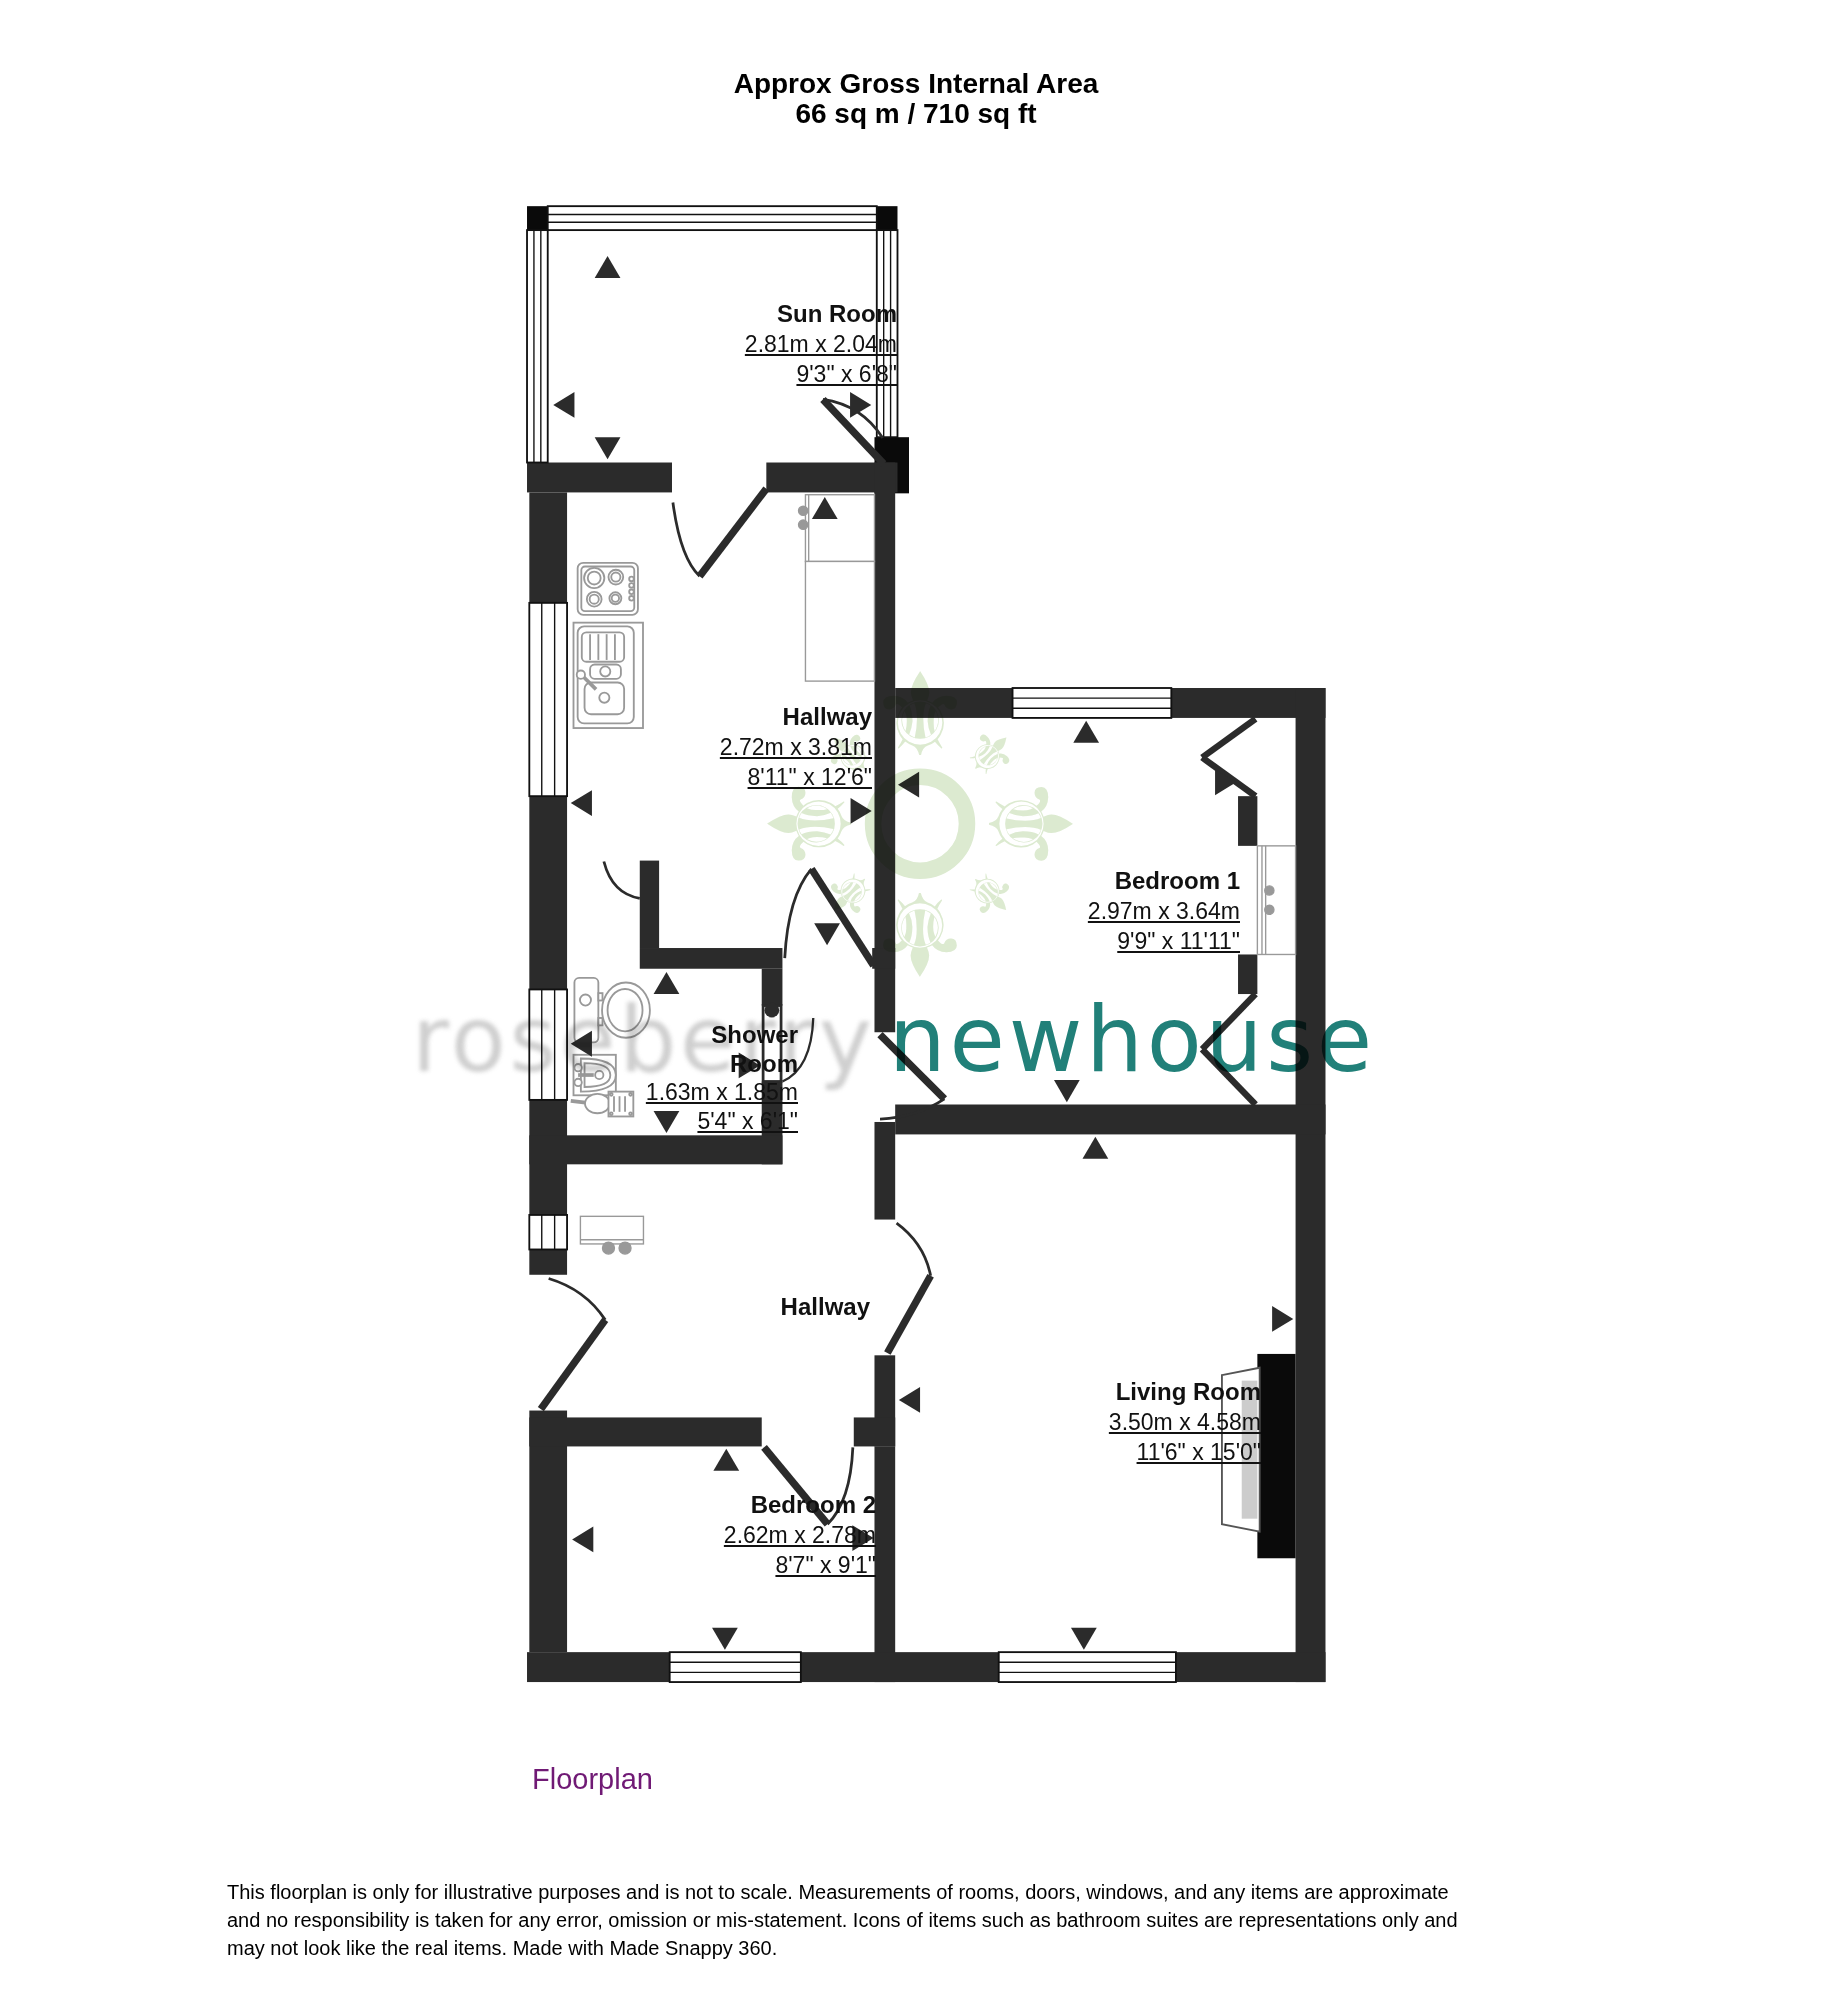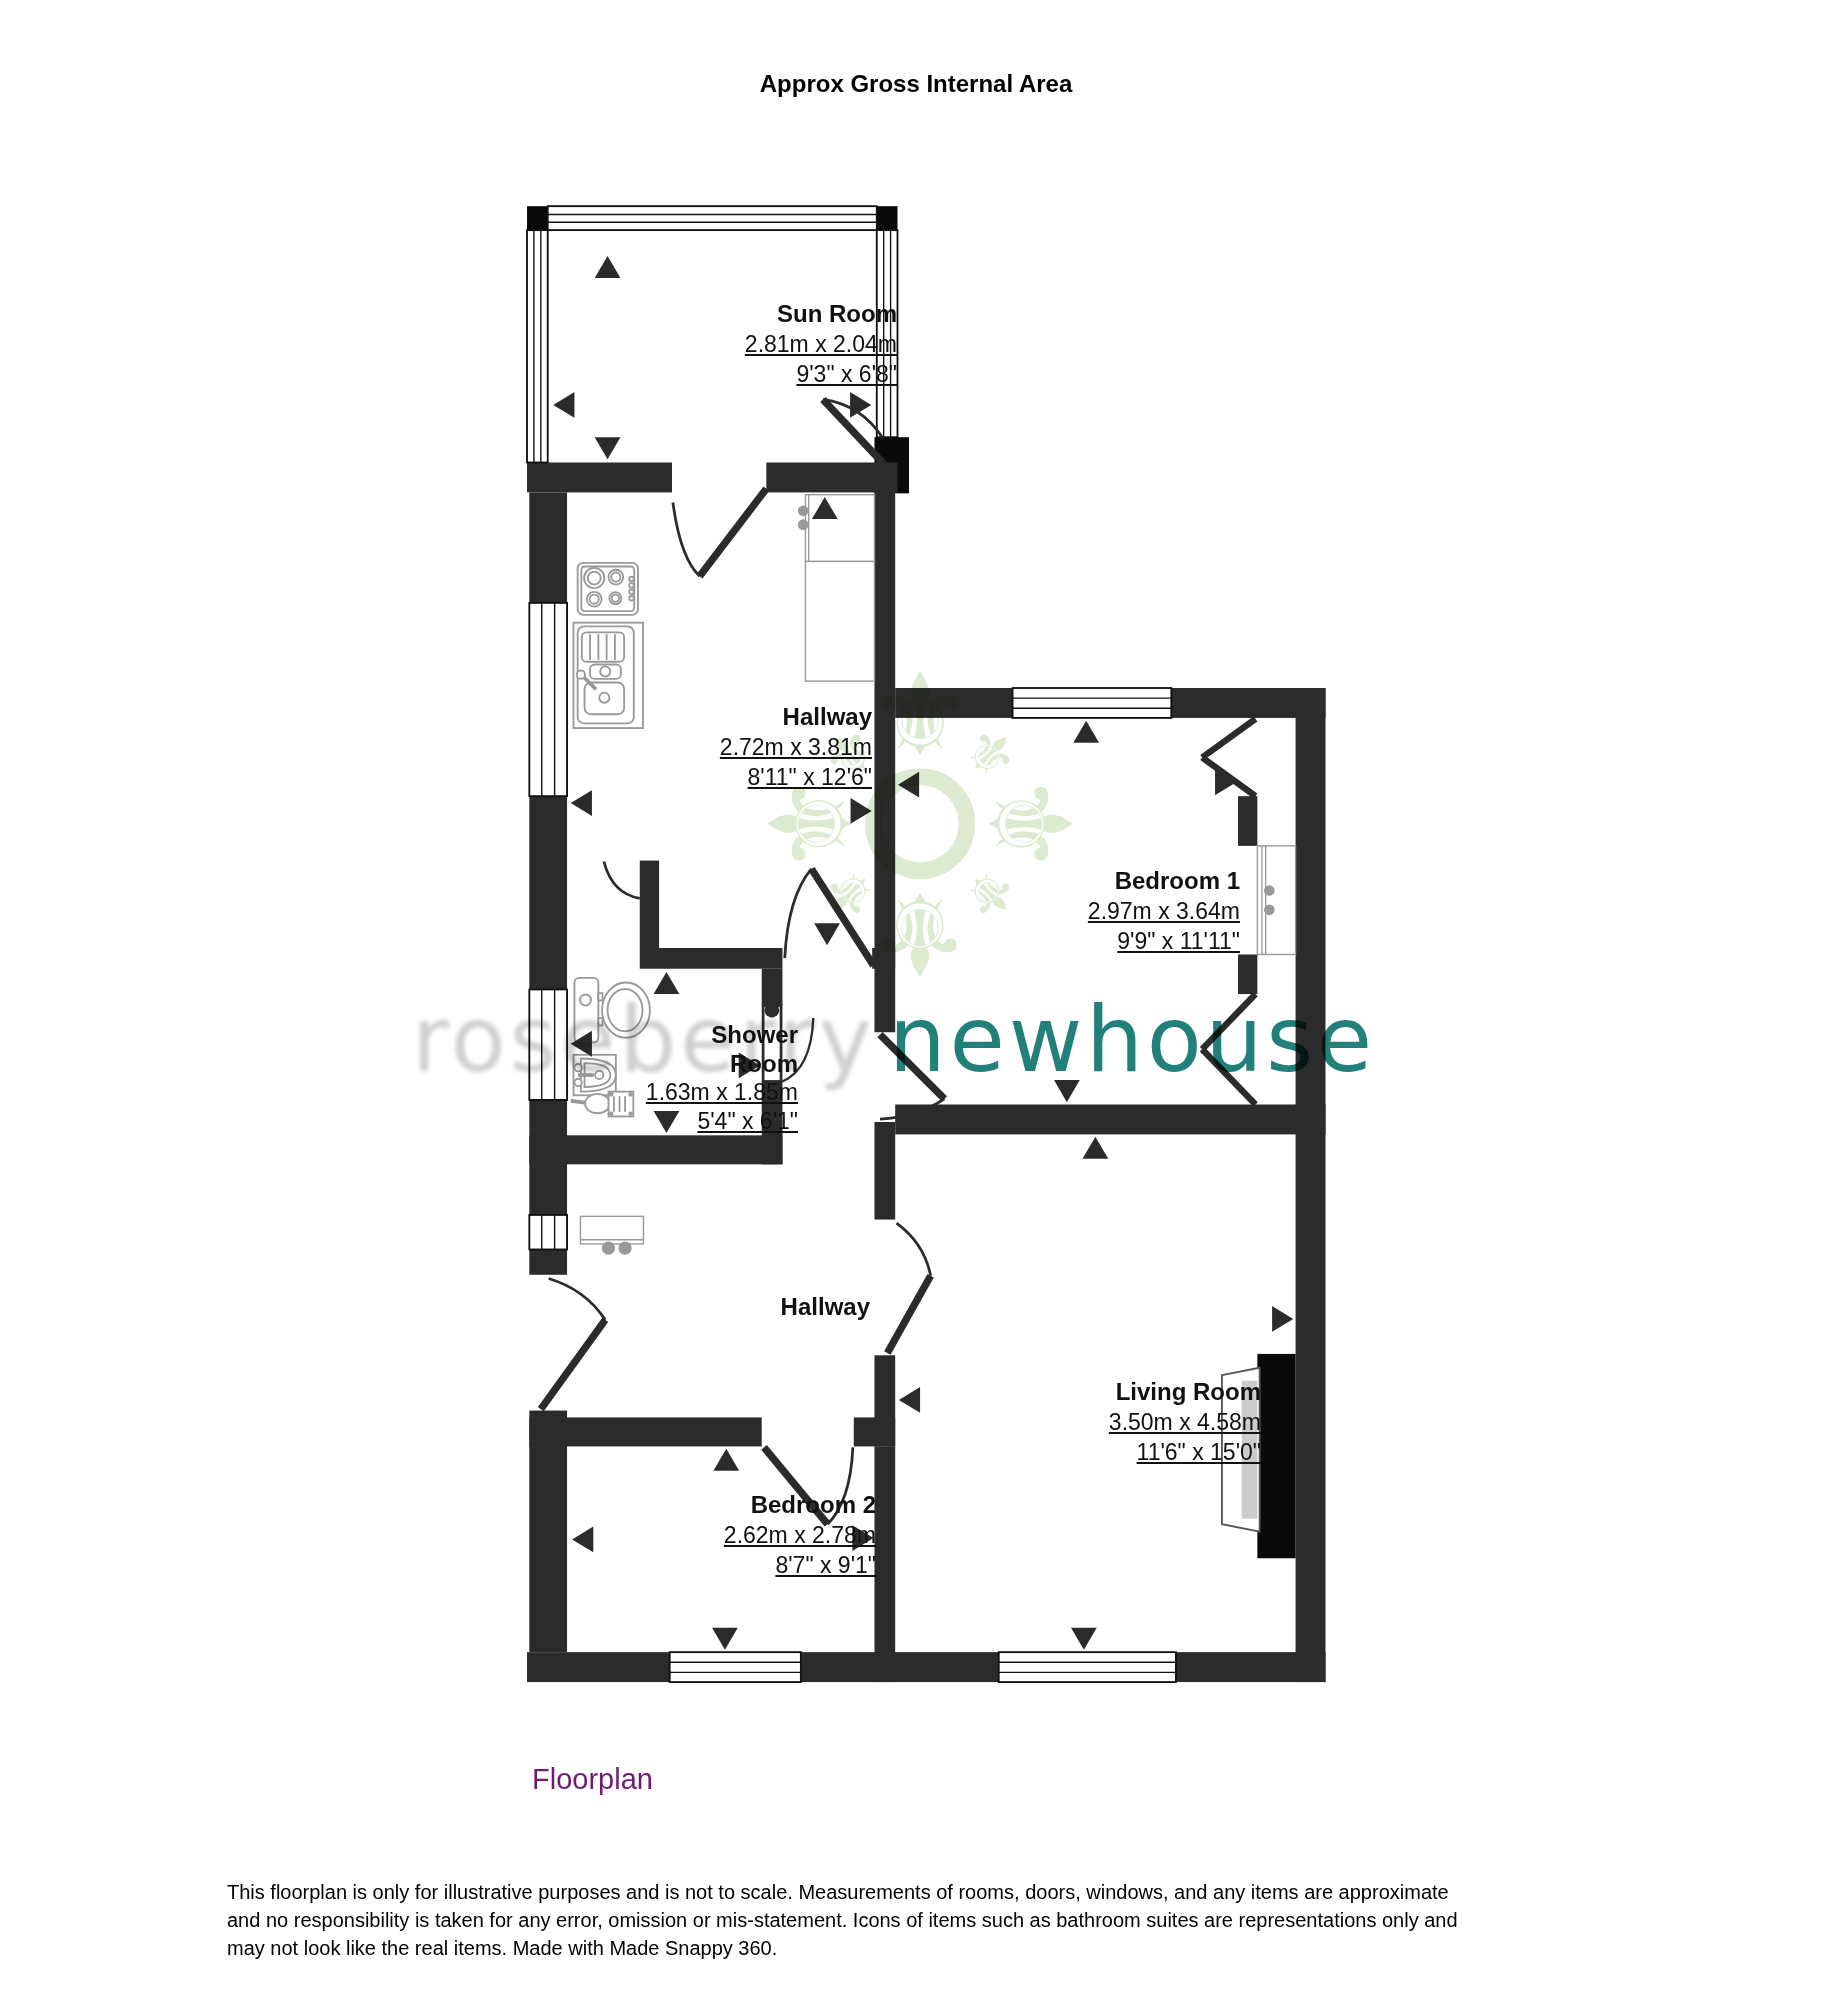--- a/index.html
+++ b/index.html
@@ -4,21 +4,21 @@
 <style>
   html,body{margin:0;padding:0;background:#fff;}
   #page{position:relative;width:1841px;height:1995px;background:#ffffff;overflow:hidden;
         font-family:"Liberation Sans",sans-serif;}
   #plan-svg{position:absolute;left:0;top:0;}
   .label{position:absolute;text-align:right;color:#111;}
   .room-name{font-weight:bold;font-size:24px;line-height:30px;display:block;}
   .room-dim{font-size:23px;line-height:30px;display:block;text-decoration:underline;}
   .shower .room-name,.shower .room-dim{line-height:28.5px;}
   #title{position:absolute;left:571px;top:69px;width:690px;text-align:center;
-         font-weight:bold;font-size:24px;line-height:30px;color:#000;}
+         font-weight:bold;font-size:28px;line-height:30px;color:#000;}
   #floorplan-caption{position:absolute;left:532px;top:1763px;font-size:29px;color:#701a75;}
   #disclaimer{position:absolute;left:227px;top:1878px;width:1394px;text-align:left;
               font-size:20px;line-height:28px;color:#000;}
   #watermark{position:absolute;left:0;top:0;width:1841px;height:1995px;
              mix-blend-mode:multiply;pointer-events:none;}
   #wm-text{position:absolute;left:412px;top:987px;width:1104px;white-space:nowrap;
            font-size:90px;letter-spacing:3.7px;font-family:"DejaVu Sans",sans-serif;}
   #wm-word1{color:#c7c7c7;opacity:.85;filter:blur(2.3px);}
   #wm-word2{color:#0f766e;opacity:.92;margin-left:13px;}
 </style>
@@ -366,20 +366,21 @@
   </div>
 
   <div class="label" style="left:568px;top:1490px;width:308px;">
     <span class="room-name">Bedroom 2</span>
     <span class="room-dim">2.62m x 2.78m</span>
     <span class="room-dim">8'7" x 9'1"</span>
   </div>
 
   <div id="title">
     <div>Approx Gross Internal Area</div>
+    <div>66 sq m / 710 sq ft</div>
   </div>
 
   <div id="floorplan-caption">Floorplan</div>
 
   <div id="disclaimer">
     <div>This floorplan is only for illustrative purposes and is not to scale. Measurements of rooms, doors, windows, and any items are approximate</div>
     <div>and no responsibility is taken for any error, omission or mis-statement. Icons of items such as bathroom suites are representations only and</div>
     <div>may not look like the real items. Made with Made Snappy 360.</div>
   </div>
 

